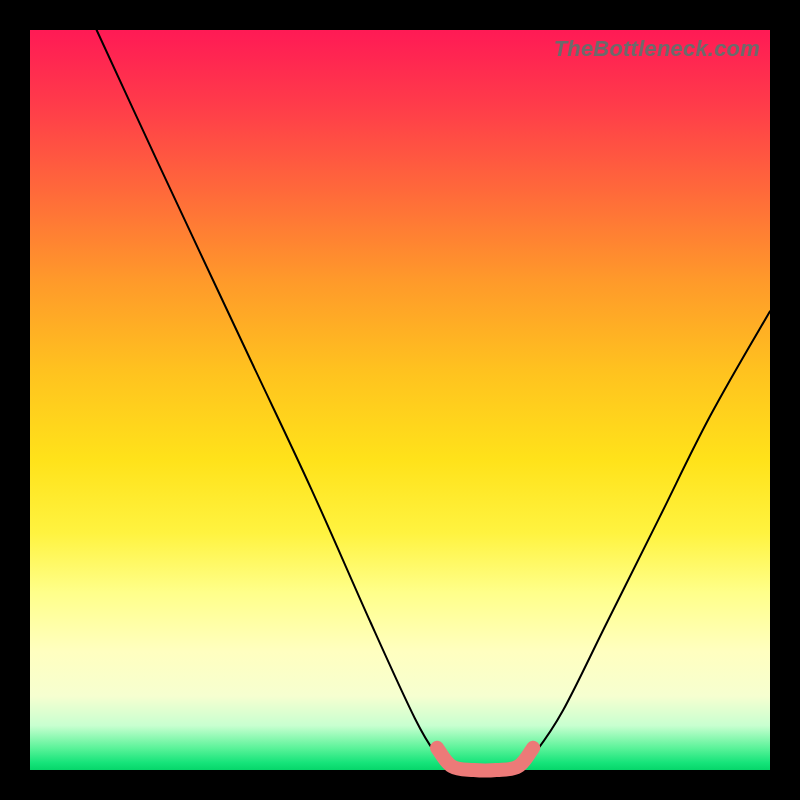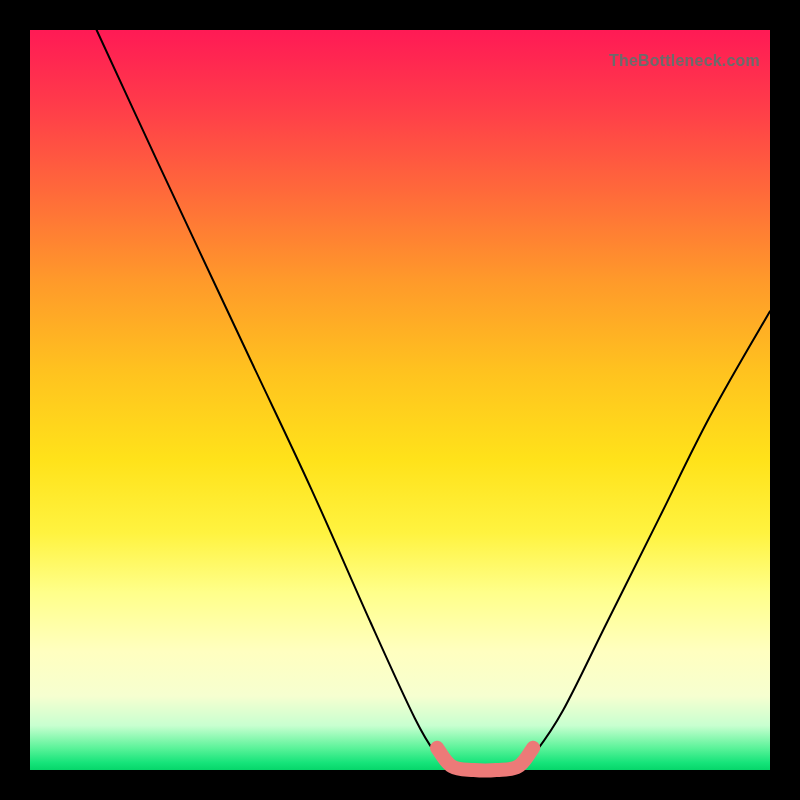--- a/index.html
+++ b/index.html
@@ -34,27 +34,28 @@
       #ffff8a 76%,
       #ffffc0 84%,
       #f6ffd0 90%,
       #c8ffd0 94%,
       #5cf39a 97%,
       #16e47a 99%,
       #06d66a 100%);
   }
   .watermark {
     position: absolute;
-    top: 22px;
+    top: 6px;
     right: 10px;
-    font-size: 16px;
+    font-size: 22px;
     font-weight: 600;
     color: #6b6b6b;
     letter-spacing: 0.2px;
     user-select: none;
+    font-style: italic;
   }
   svg.curves {
     position: absolute;
     inset: 0;
     width: 100%;
     height: 100%;
     overflow: visible;
   }
 </style>
 </head>

